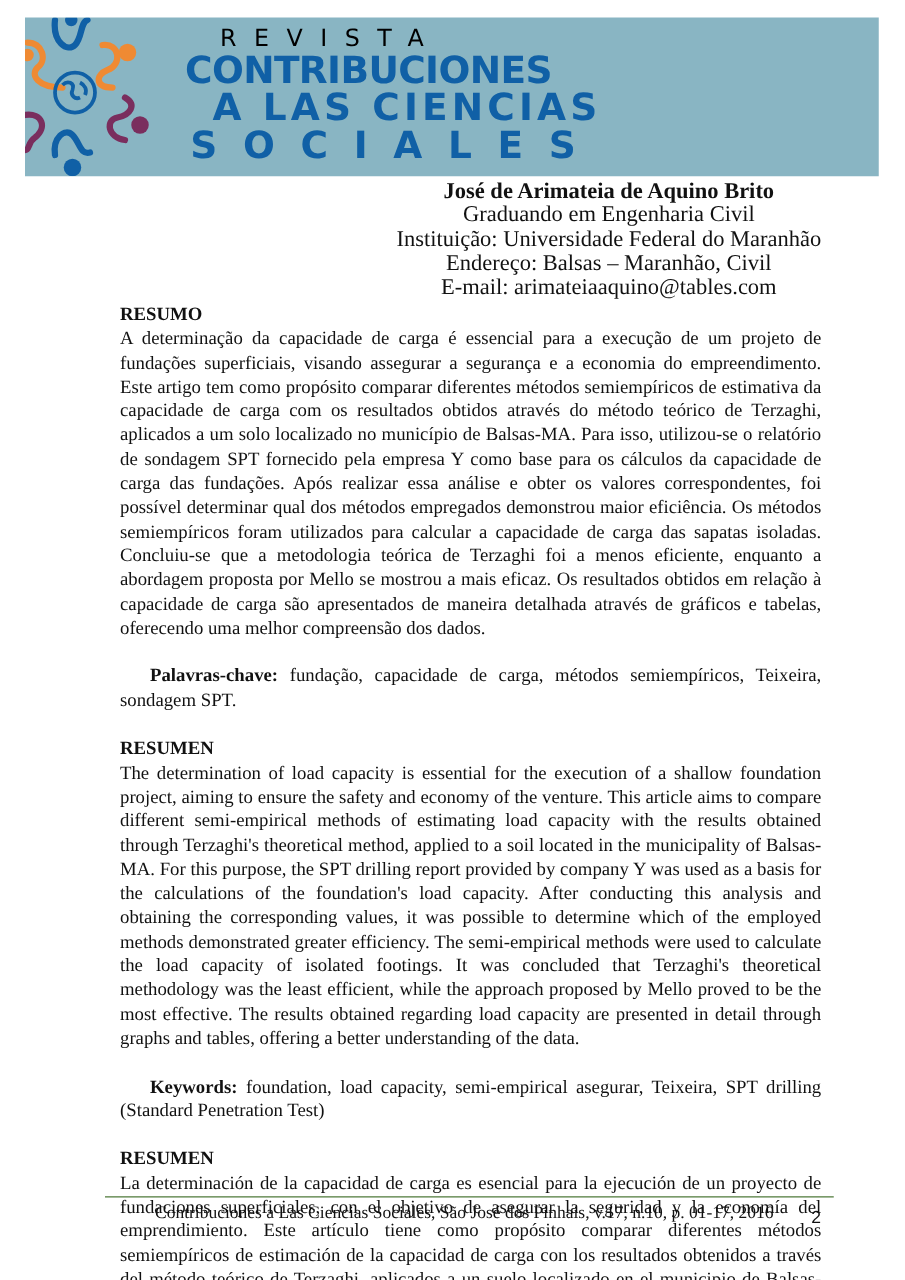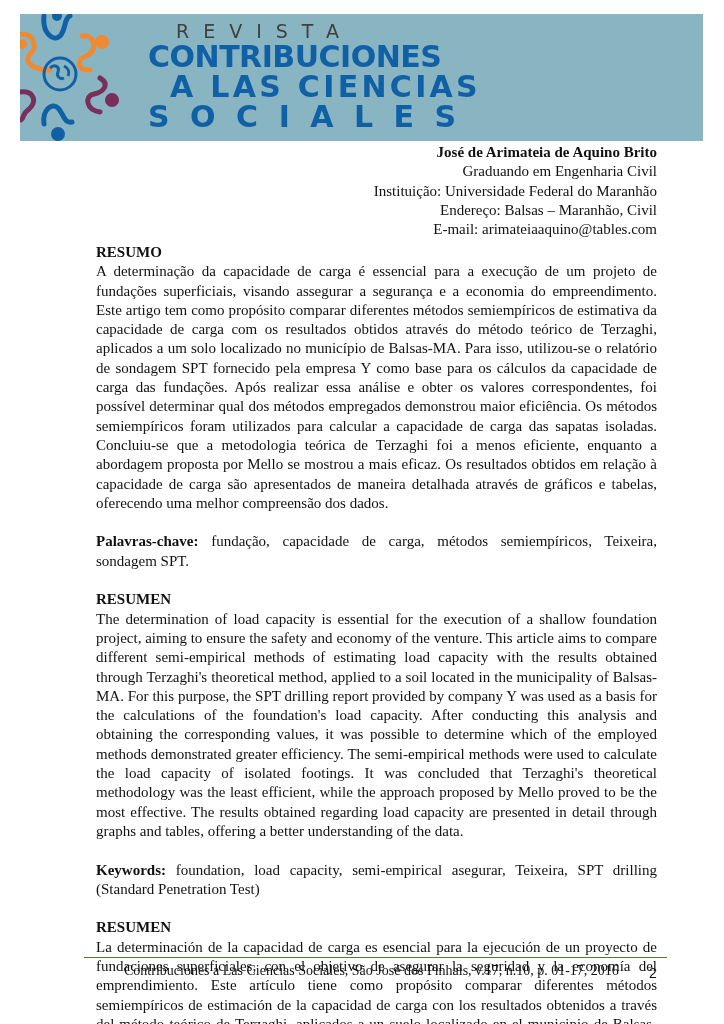--- a/index.html
+++ b/index.html
@@ -1,34 +1,34 @@
 <!DOCTYPE html>
 <html><head>
 <meta charset="utf-8">
 <style>
   html, body { margin:0; padding:0; background:#ffffff; }
   body { width:724px; height:1024px; position:relative; overflow:hidden;
          font-family:"Liberation Serif", serif; color:#111; }
   .banner { position:absolute; left:20px; top:14px; width:683px; height:127px; background:#89b5c3; overflow:hidden; }
   .logo { position:absolute; left:0; top:0; width:110px; height:127px; }
   .mast { position:absolute; left:128px; top:6px; font-family:"DejaVu Sans", sans-serif; }
-  .mast .revista { color:#404040; font-size:19px; letter-spacing:14px; margin-left:28px; line-height:22px; }
+  .mast .revista { color:#000000; font-size:19px; letter-spacing:14px; margin-left:28px; line-height:22px; }
   .mast .line { color:#1060a6; font-weight:bold; font-size:30px; line-height:30px; }
   .mast .l1 { letter-spacing:-0.5px; }
   .mast .l2 { letter-spacing:3.3px;margin-left:22px; }
-  .mast .l3 { letter-spacing:20.5px; }
+  .mast .l3 { letter-spacing:20.5px;text-align:right; }
 
-  .author { position:absolute; right:67px; top:143px; text-align:right; font-size:15px; line-height:19.3px; }
+  .author { position:absolute; right:67px; top:143px; text-align:center; font-size:18px; line-height:19.3px; }
   .author .name { font-weight:bold; }
 
   .content { position:absolute; left:96px; top:243px; width:561px; font-size:15px; line-height:19.3px; }
   .sec-title { font-weight:bold; }
   .para { text-align:justify; }
   .gap { height:19.3px; }
-  .kw-label { font-weight:bold; }
+  .kw-label { font-weight:bold;margin-left:24px; }
 
   .footer-rule { position:absolute; left:84px; top:957px; width:583px; height:0; border-top:1.5px solid #4f7a3a; }
   .footer-text { position:absolute; left:124px; top:963px; font-size:14px; }
   .page-num { position:absolute; left:649px; top:965px; font-size:14px; font-family:"Liberation Sans", sans-serif; }
 </style>
 </head>
 <body>
 
 <div class="banner">
   <svg class="logo" viewBox="0 0 110 127" width="110" height="127">

